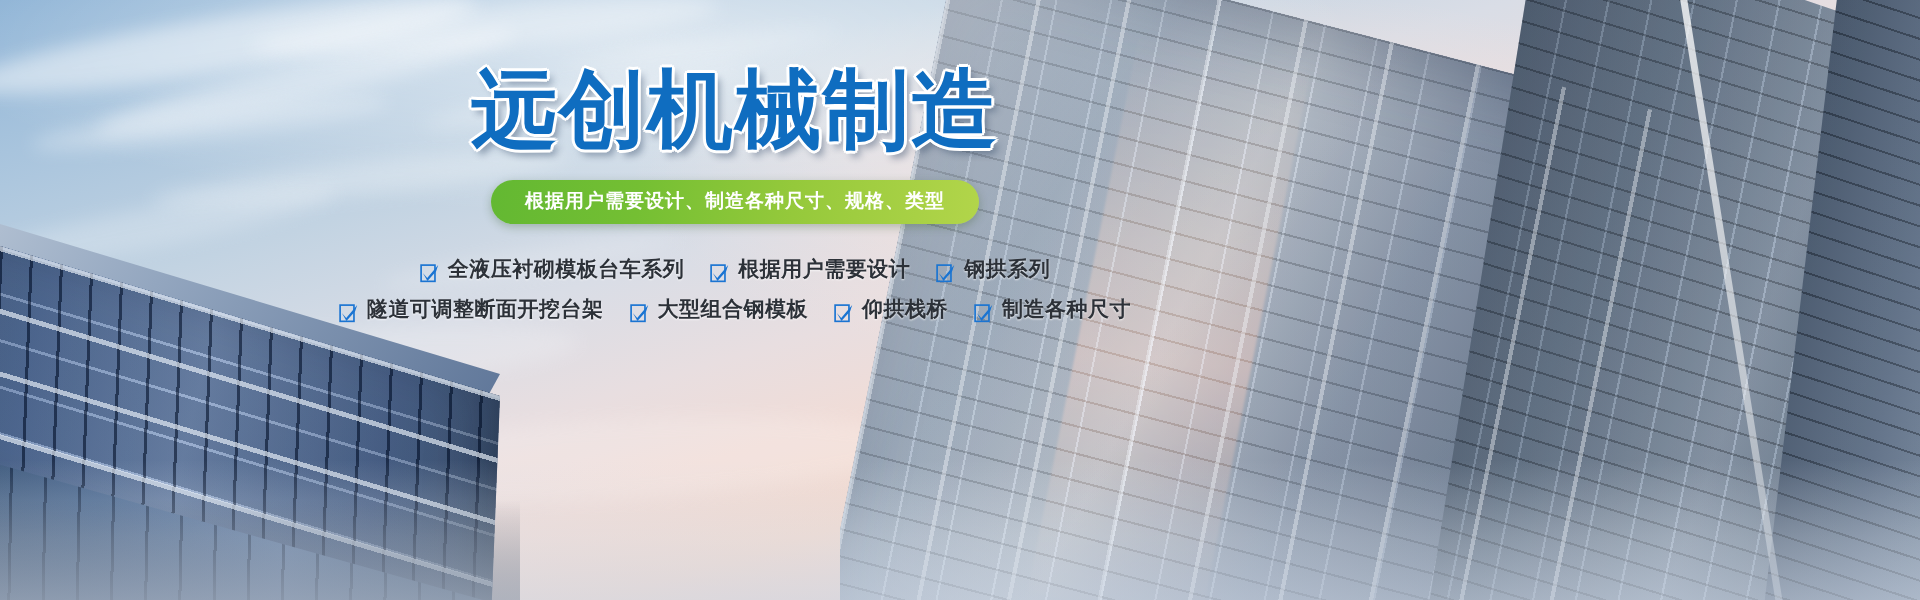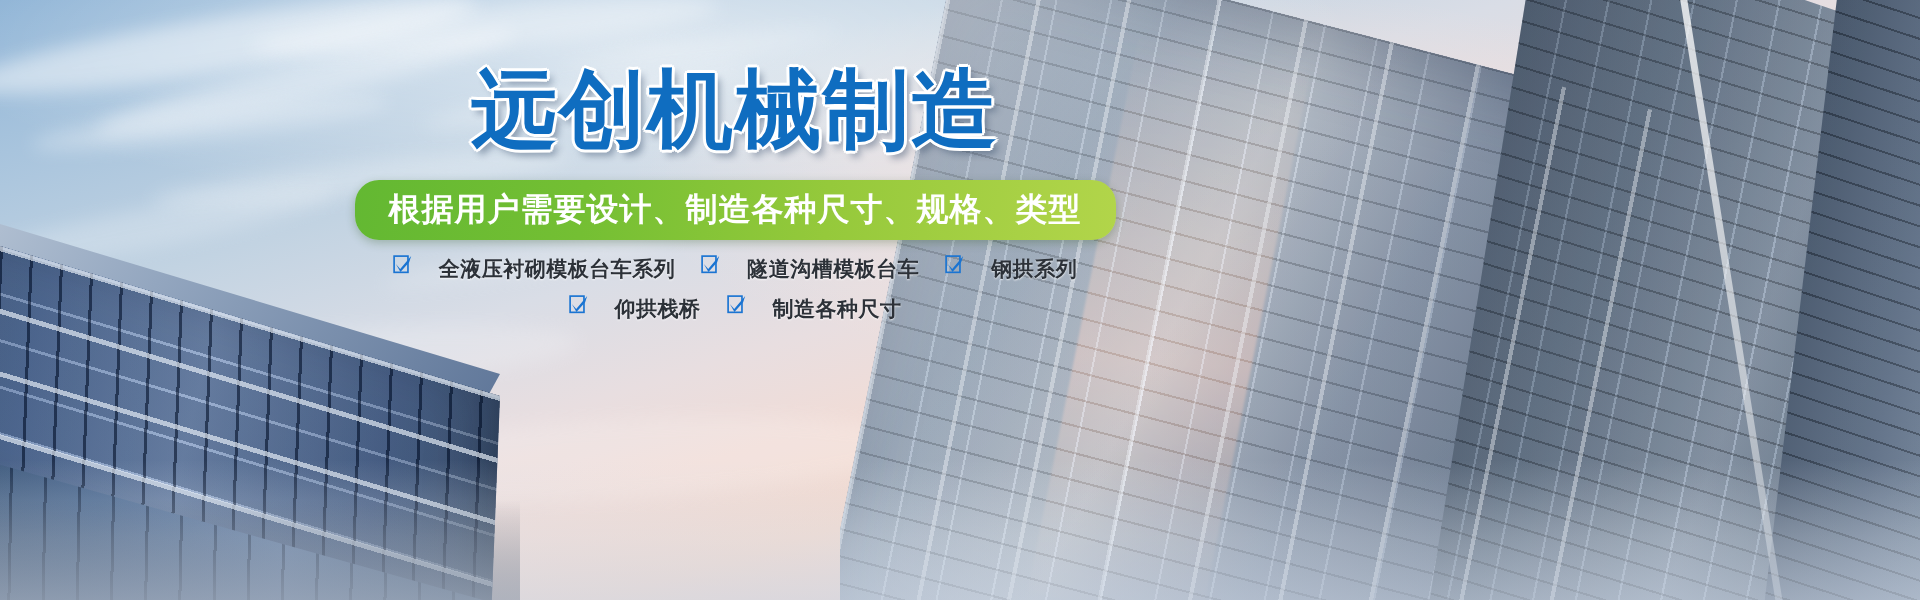--- a/index.html
+++ b/index.html
@@ -171,33 +171,33 @@
 
   .subtitle-wrap{
     position:absolute; left:0; top:180px; width:1470px; text-align:center;
   }
   .subtitle{
     display:inline-block;
     padding:9px 34px 11px;
     border-radius:24px;
     background:linear-gradient(95deg,#63b832 0%,#74bf33 30%,#95c93b 62%,#b2d54a 100%);
     color:#ffffff;
-    font-size:32px; font-weight:bold; line-height:1.25;
+    font-size:19px; font-weight:bold; line-height:1.25;
     letter-spacing:1px;
     white-space:nowrap;
     box-shadow:0 3px 10px rgba(40,80,20,.28);
   }
 
   .rows{ position:absolute; left:0; top:255px; width:1470px; }
   .row{
     display:flex; justify-content:center; align-items:center;
     gap:26px;
     margin-bottom:12px;
   }
-  .item{ display:flex; align-items:flex-start; gap:27px; white-space:nowrap; }
+  .item{ display:flex; align-items:flex-end; gap:9px; white-space:nowrap; }
   .tick{ width:19px; height:19px; flex:0 0 19px; display:block; }
   .item-label{
     font-size:21px; font-weight:bold; color:#2c3138;
     letter-spacing:.5px;
     text-shadow:0 1px 2px rgba(255,255,255,.8);
   }
 </style>
 </head>
 <body>
 
@@ -256,32 +256,46 @@
             <rect x="1.4" y="1.4" width="17.5" height="20.5" fill="none" stroke="#1a74d2" stroke-width="2.1"></rect>
             <path d="M3.6 11.4 L9.1 17.6 L23 1.2 L20.4 9.2 L9.4 21.6 Z" fill="#1a74d2"></path>
           </svg>
           <span class="item-label">全液压衬砌模板台车系列</span>
         </div>
         <div class="item">
           <svg class="tick" viewBox="0 0 24 24">
             <rect x="1.4" y="1.4" width="17.5" height="20.5" fill="none" stroke="#1a74d2" stroke-width="2.1"></rect>
             <path d="M3.6 11.4 L9.1 17.6 L23 1.2 L20.4 9.2 L9.4 21.6 Z" fill="#1a74d2"></path>
           </svg>
-          <span class="item-label">隧道沟槽模板台车</span>
+          <span class="item-label">根据用户需要设计</span>
         </div>
         <div class="item">
           <svg class="tick" viewBox="0 0 24 24">
             <rect x="1.4" y="1.4" width="17.5" height="20.5" fill="none" stroke="#1a74d2" stroke-width="2.1"></rect>
             <path d="M3.6 11.4 L9.1 17.6 L23 1.2 L20.4 9.2 L9.4 21.6 Z" fill="#1a74d2"></path>
           </svg>
           <span class="item-label">钢拱系列</span>
         </div>
       </div>
 
       <div class="row">
+        <div class="item">
+          <svg class="tick" viewBox="0 0 24 24">
+            <rect x="1.4" y="1.4" width="17.5" height="20.5" fill="none" stroke="#1a74d2" stroke-width="2.1"></rect>
+            <path d="M3.6 11.4 L9.1 17.6 L23 1.2 L20.4 9.2 L9.4 21.6 Z" fill="#1a74d2"></path>
+          </svg>
+          <span class="item-label">隧道可调整断面开挖台架</span>
+        </div>
+        <div class="item">
+          <svg class="tick" viewBox="0 0 24 24">
+            <rect x="1.4" y="1.4" width="17.5" height="20.5" fill="none" stroke="#1a74d2" stroke-width="2.1"></rect>
+            <path d="M3.6 11.4 L9.1 17.6 L23 1.2 L20.4 9.2 L9.4 21.6 Z" fill="#1a74d2"></path>
+          </svg>
+          <span class="item-label">大型组合钢模板</span>
+        </div>
         <div class="item">
           <svg class="tick" viewBox="0 0 24 24">
             <rect x="1.4" y="1.4" width="17.5" height="20.5" fill="none" stroke="#1a74d2" stroke-width="2.1"></rect>
             <path d="M3.6 11.4 L9.1 17.6 L23 1.2 L20.4 9.2 L9.4 21.6 Z" fill="#1a74d2"></path>
           </svg>
           <span class="item-label">仰拱栈桥</span>
         </div>
         <div class="item">
           <svg class="tick" viewBox="0 0 24 24">
             <rect x="1.4" y="1.4" width="17.5" height="20.5" fill="none" stroke="#1a74d2" stroke-width="2.1"></rect>

